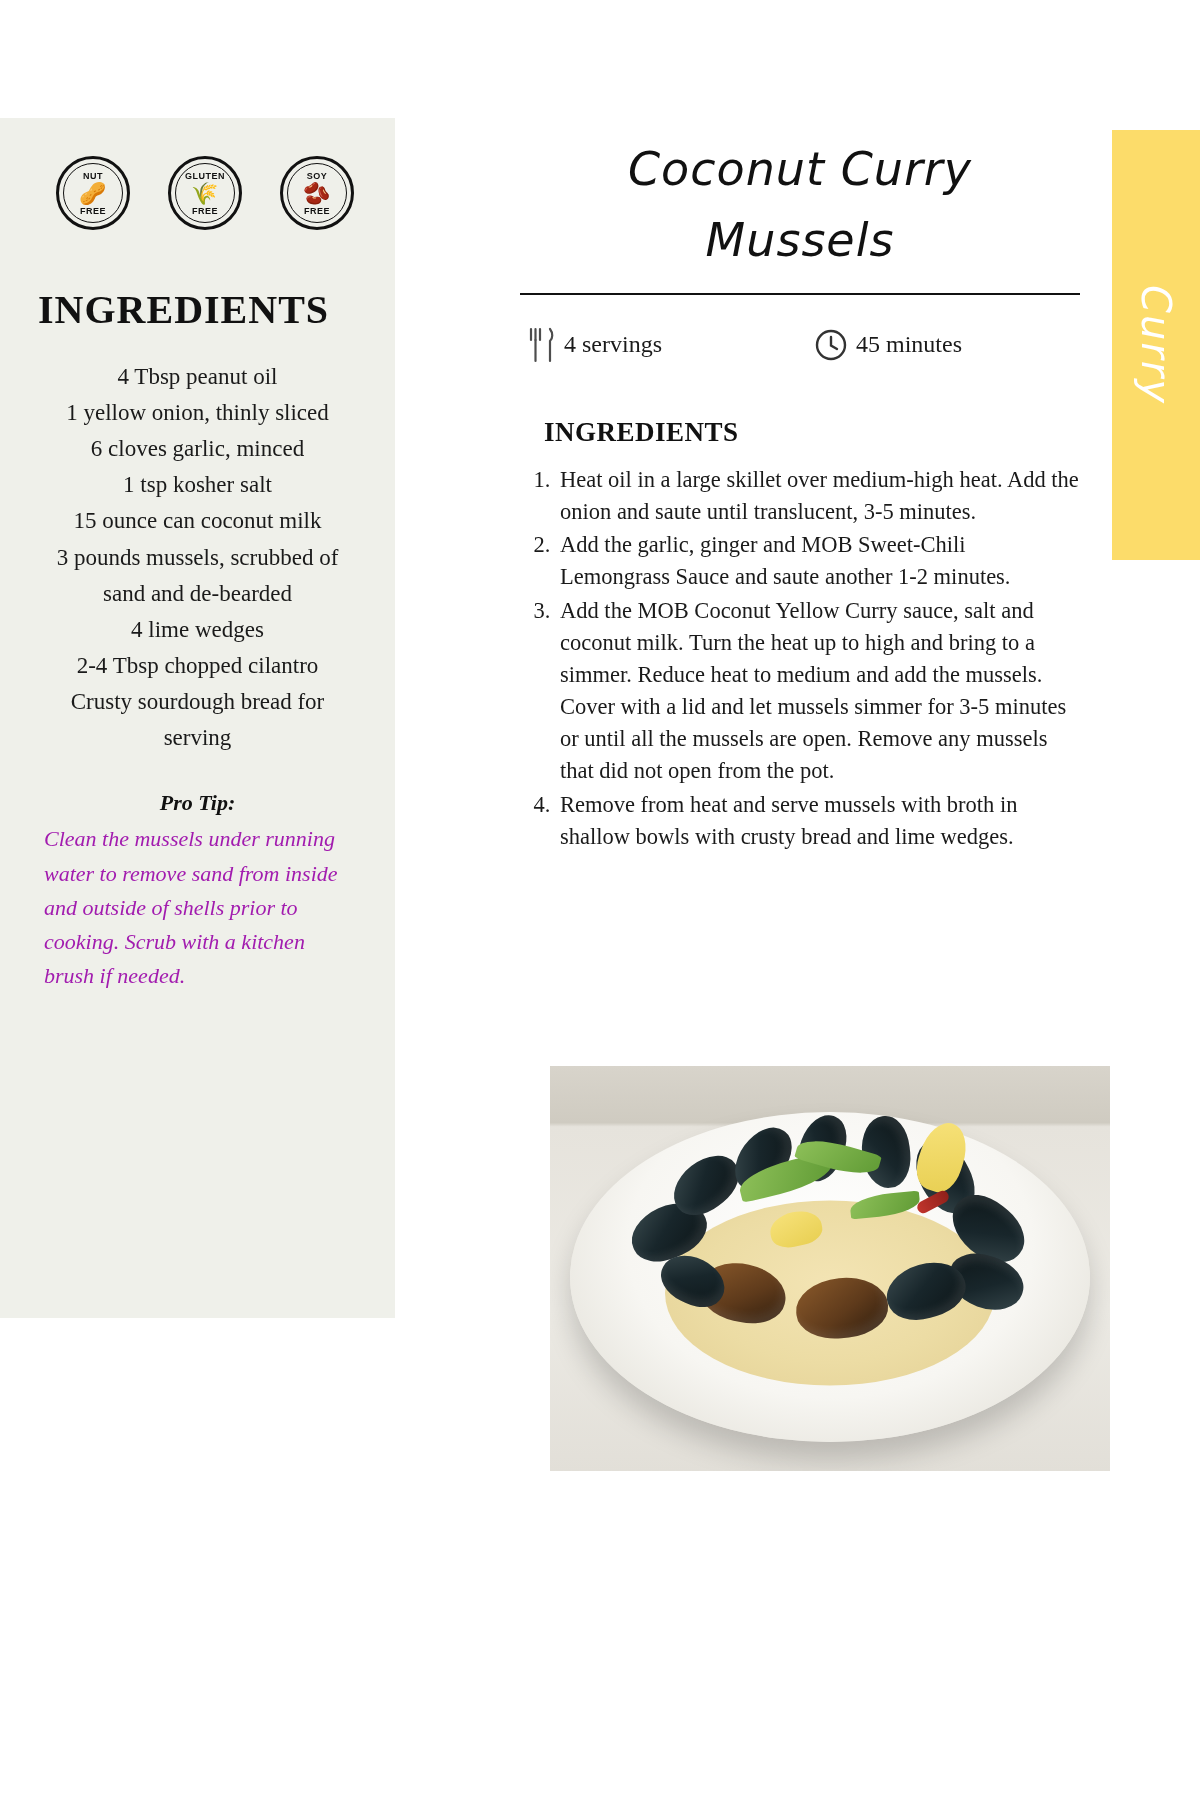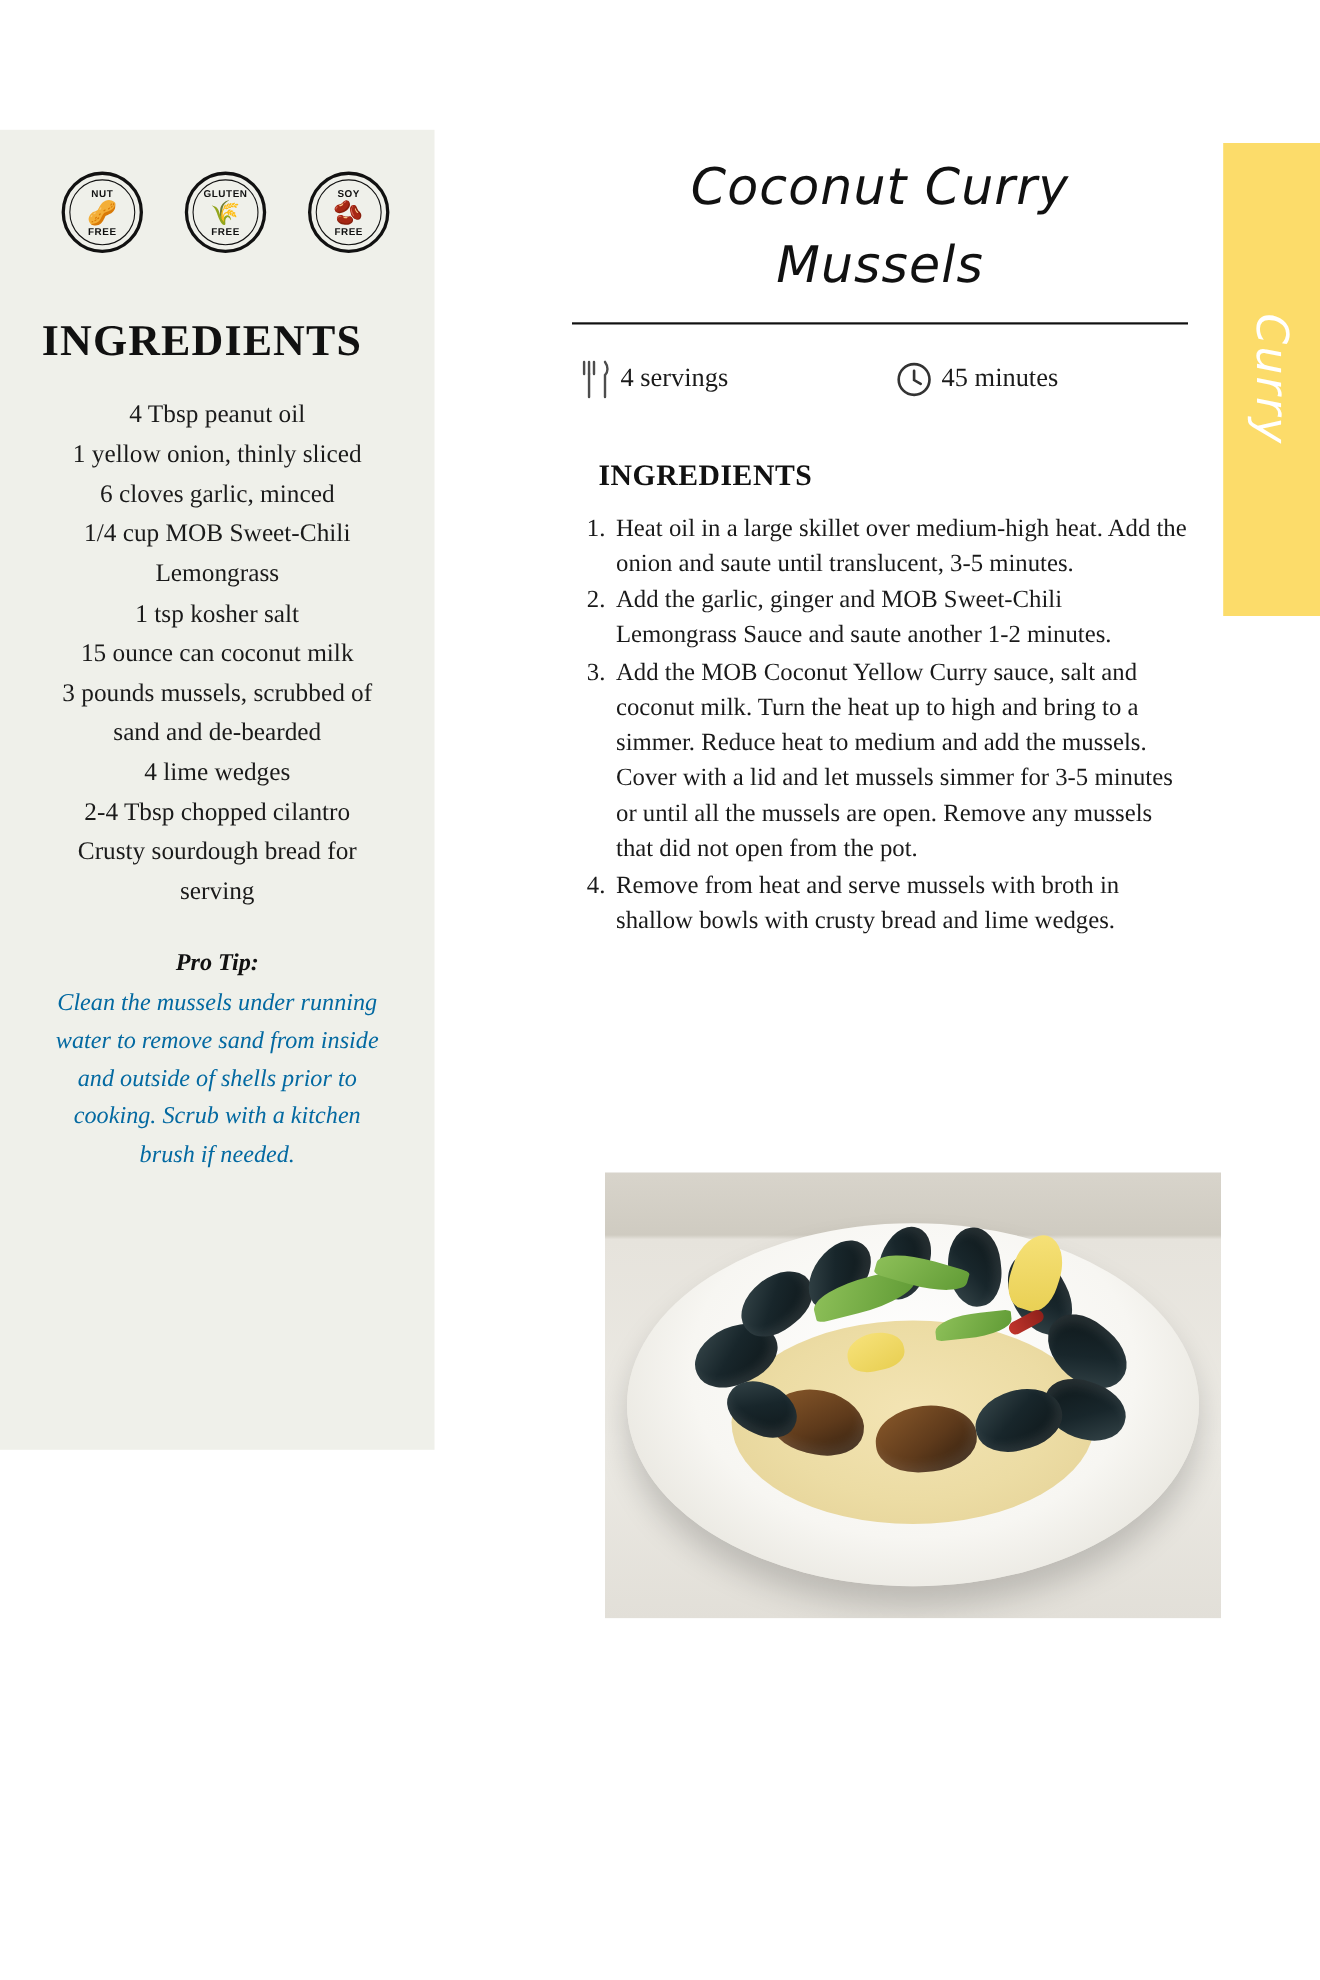--- a/index.html
+++ b/index.html
@@ -103,25 +103,25 @@
   .pro-tip-title {
     text-align: center;
     font-weight: 700;
     font-style: italic;
     font-size: 22px;
     margin-top: 34px;
     margin-bottom: 6px;
     color: #111;
   }
   .pro-tip-body {
-    text-align: center;
+    text-align: left;
     font-style: italic;
     font-size: 22px;
     line-height: 1.56;
-    color: #0369a1;
+    color: #a21caf;
     margin: 0;
     padding: 0 6px;
   }
 
   
   .content {
     position: absolute;
     left: 520px;
     top: 118px;
     width: 560px;
@@ -297,21 +297,20 @@
         <span class="b-bot">FREE</span>
       </div>
     </div>
 
     <h2 class="section-title">INGREDIENTS</h2>
 
     <ul class="ing-list">
       <li>4 Tbsp peanut oil</li>
       <li>1 yellow onion, thinly sliced</li>
       <li>6 cloves garlic, minced</li>
-      <li>1/4 cup MOB Sweet-Chili Lemongrass</li>
       <li>1 tsp kosher salt</li>
       <li>15 ounce can coconut milk</li>
       <li>3 pounds mussels, scrubbed of sand and de-bearded</li>
       <li>4 lime wedges</li>
       <li>2-4 Tbsp chopped cilantro</li>
       <li>Crusty sourdough bread for serving</li>
     </ul>
 
     <div class="pro-tip-title">Pro Tip:</div>
     <p class="pro-tip-body">Clean the mussels under running water to remove sand from inside and outside of shells prior to cooking. Scrub with a kitchen brush if needed.</p>

